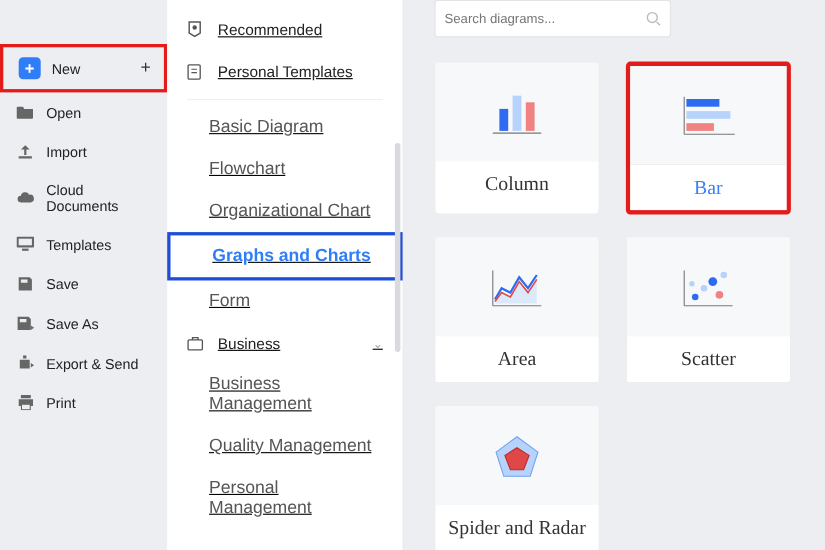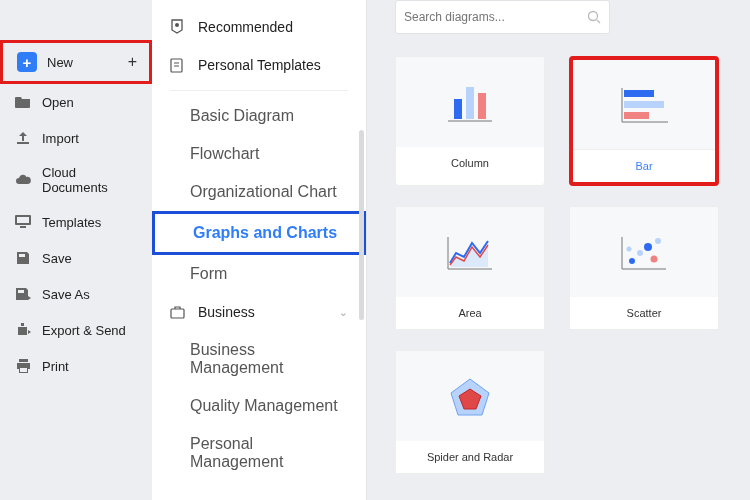--- a/index.html
+++ b/index.html
@@ -5,41 +5,41 @@
   * { box-sizing: border-box; margin: 0; padding: 0; font-family: -apple-system, BlinkMacSystemFont, "Segoe UI", Arial, sans-serif; }
   body { width: 750px; height: 500px; overflow: hidden; background: #edeef2; display: flex; }
   
   .sidebar { width: 152px; background: #edeef2; padding-top: 40px; }
   .sidebar-item { display: flex; align-items: center; padding: 9px 14px; font-size: 13px; color: #222; cursor: pointer; position: relative; }
   .sidebar-item .icon { width: 18px; height: 18px; margin-right: 10px; display: inline-flex; align-items: center; justify-content: center; color: #555; }
   .sidebar-item.new { border: 3px solid #e21b1b; }
   .sidebar-item.new .plus-badge { width: 20px; height: 20px; background: #2f7ef7; color: #fff; border-radius: 4px; display: inline-flex; align-items: center; justify-content: center; margin-right: 10px; font-size: 15px; font-weight: bold; }
   .sidebar-item.new .add-right { position: absolute; right: 12px; font-size: 16px; color: #333; }
   
-  .panel { width: 215px; background: #fff; border-right: 1px solid #e6e6e8; padding-top: 8px; position: relative; }
+  .panel { width: 215px; background: #fff; border-right: 1px solid #e6e6e8; padding-top: 8px; position: relative; text-decoration: underline; }
   .panel-section { display: flex; align-items: center; padding: 11px 18px; font-size: 14px; color: #222; cursor: pointer; }
   .panel-section .ps-icon { width: 18px; margin-right: 10px; color: #444; display: inline-flex; }
   .panel-section .chev { margin-left: auto; color: #aaa; font-size: 11px; }
   .panel hr { border: none; border-top: 1px solid #eee; margin: 6px 18px; }
   .panel-sub { padding: 10px 18px 10px 38px; font-size: 16px; color: #555; cursor: pointer; }
   .panel-sub.active { color: #2f7ef7; font-weight: 600; border: 3px solid #1d4ed8; }
   .panel-scroll { position: absolute; right: 2px; top: 130px; width: 5px; height: 190px; background: #d9dadd; border-radius: 3px; }
   
   .main { flex: 1; background: #edeef2; padding: 0 18px 18px 28px; overflow: hidden; }
   .searchbar { width: 215px; height: 28px; background: #fff; border: 1px solid #e2e3e6; border-radius: 3px; display: flex; align-items: center; padding: 16px 8px; margin-bottom: 22px; }
   .searchbar input { border: none; outline: none; flex: 1; font-size: 12px; color: #999; background: transparent; }
   .searchbar .sicon { color: #bbb; }
   
   .grid { display: grid; grid-template-columns: 150px 150px; gap: 20px 24px; }
   .card { background: #fff; border: 1px solid #eceded; border-radius: 4px; display: flex; flex-direction: column; align-items: center; cursor: pointer; }
   .card.selected { border: 4px solid #e21b1b; }
   .card.selected .thumb { border-bottom: 1px solid #eee; }
   .thumb { width: 100%; height: 90px; display: flex; align-items: center; justify-content: center; background: #f7f8fa; }
   .card.selected .cap { color: #3b82f6; }
-  .cap { padding: 10px 0; font-size: 11px; color: #333; background: #fff; width: 100%; text-align: center; }
+  .cap { padding: 10px 0; font-size: 18px; color: #333; background: #fff; width: 100%; text-align: center; font-family: Liberation Serif, serif; }
 
   svg { display: block; }
 </style>
 </head>
 <body>
 
 <div class="sidebar">
   <div class="sidebar-item new">
     <span class="plus-badge">+</span>
     <span>New</span>

